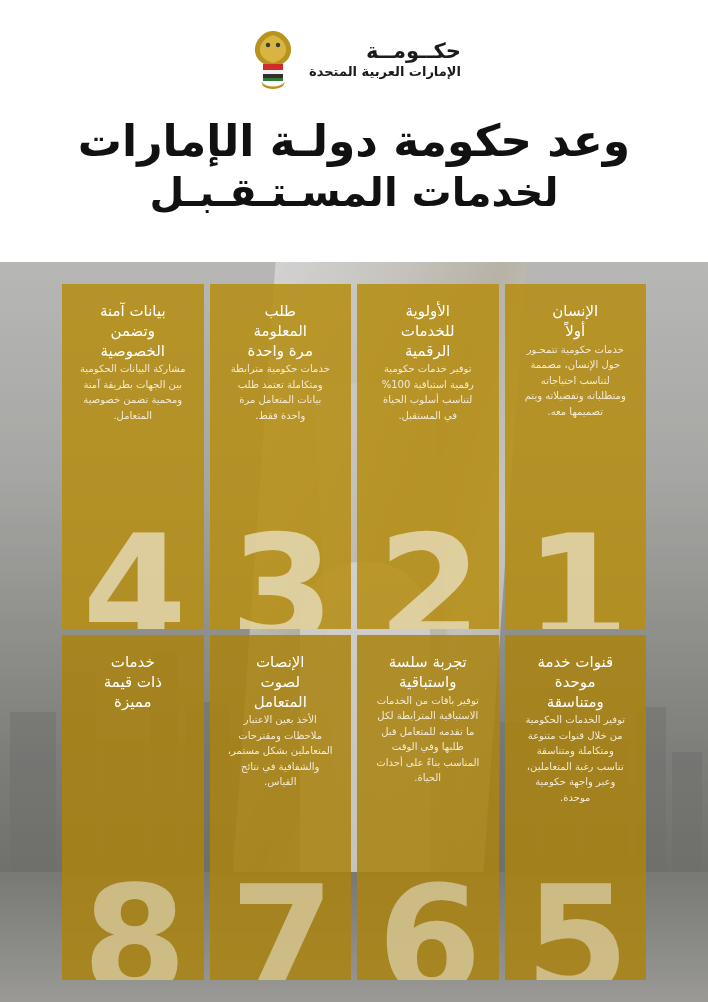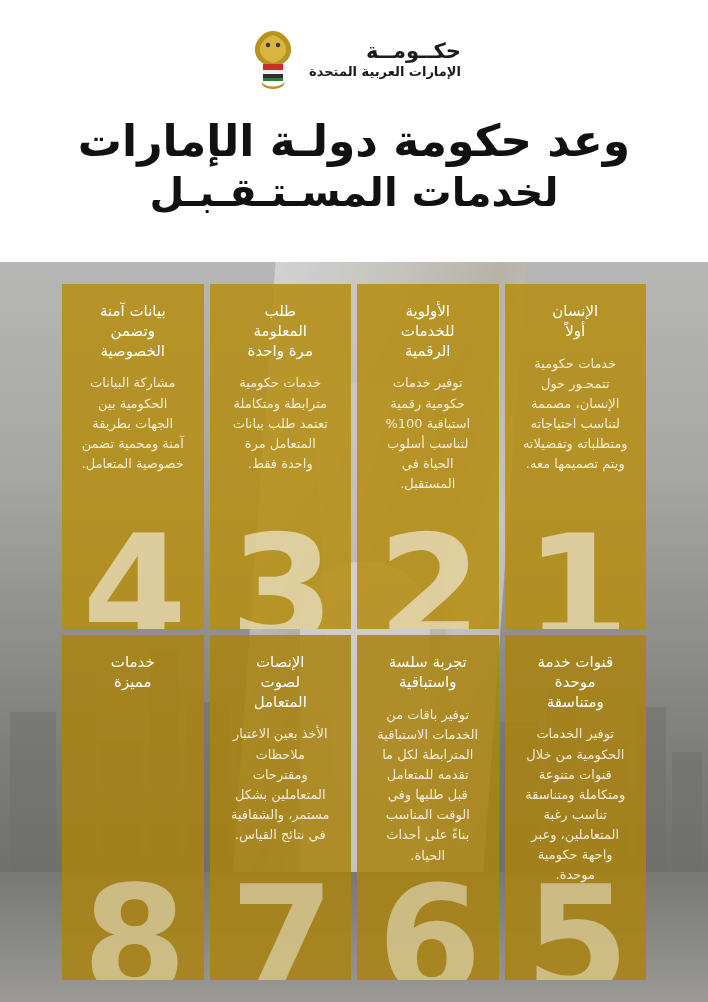--- a/index.html
+++ b/index.html
@@ -152,22 +152,21 @@
   .card.dim { background: rgba(170,132,16,0.86); }
   .card-title {
     font-size: 15px;
     font-weight: normal;
     line-height: 1.32;
     position: relative;
     z-index: 3;
     color: #ffffff;
   }
   .card-desc {
-    margin-top: 12px;
-    font-size: 13px;
+    font-size: 10px;
     line-height: 1.55;
     color: #f3ead4;
     position: relative;
     z-index: 3;
     padding: 0 6px;
   }
   .card-num {
     position: absolute;
     bottom: -36px;
     left: 0;
@@ -308,19 +307,20 @@
         <div>لصوت</div>
         <div>المتعامل</div>
       </div>
       <div class="card-desc">الأخذ بعين الاعتبار ملاحظات ومقترحات المتعاملين بشكل مستمر، والشفافية في نتائج القياس.</div>
       <div class="card-num">7</div>
     </div>
 
     <div class="card dim row2">
       <div class="card-title">
         <div>خدمات</div>
+        <div>ذات قيمة</div>
         <div>مميزة</div>
       </div>
       <div class="card-num">8</div>
     </div>
 
   </div>
 </div>
 
 </body></html>

